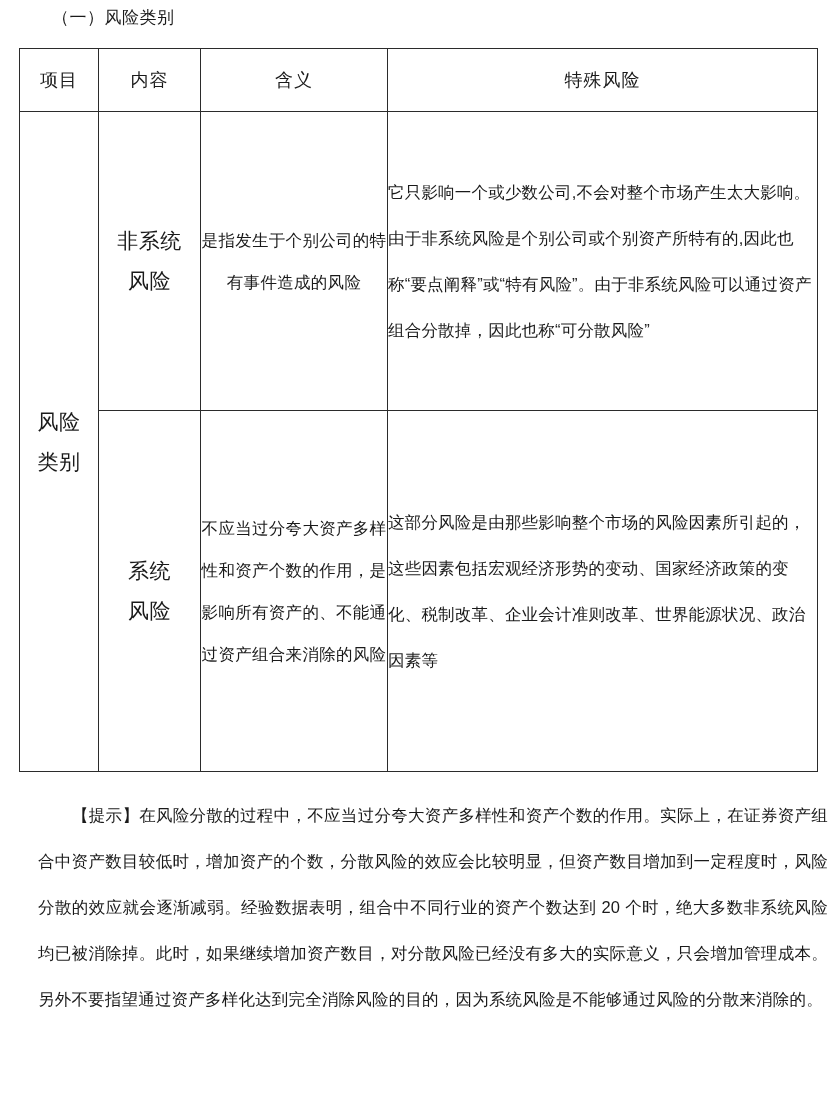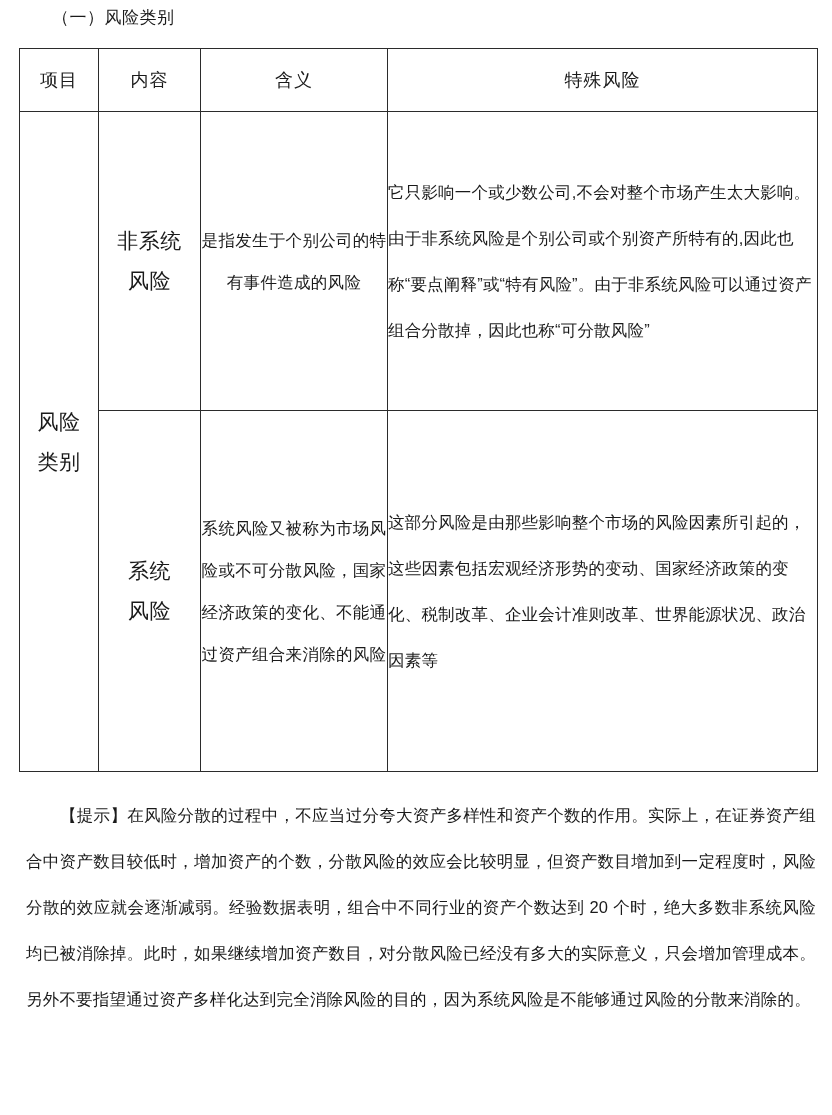--- a/index.html
+++ b/index.html
@@ -91,21 +91,21 @@
     text-align: left;
     vertical-align: middle;
   }
 
   .row1 { height: 299px; }
   .row2 { height: 361px; }
 
   
   .note-block {
     position: absolute;
-    left: 26px;
+    left: 38px;
     top: 792px;
     width: 790px;
   }
   .note-para {
     font-size: 16.5px;
     line-height: 46px;
     letter-spacing: 0.2px;
     text-align: justify;
     text-justify: inter-ideograph;
     text-indent: 34px;
@@ -145,21 +145,21 @@
           <span class="stack-line">风险</span>
         </td>
         <td class="cell-meaning">是指发生于个别公司的特有事件造成的风险</td>
         <td class="cell-points">它只影响一个或少数公司,不会对整个市场产生太大影响。由于非系统风险是个别公司或个别资产所特有的,因此也称“要点阐释”或“特有风险”。由于非系统风险可以通过资产组合分散掉，因此也称“可分散风险”</td>
       </tr>
       <tr class="row2">
         <td class="cell-pad-narrow">
           <span class="stack-line">系统</span>
           <span class="stack-line">风险</span>
         </td>
-        <td class="cell-meaning">系统风险又被称为市场风险或不可分散风险，国家经济政策的变化、不能通过资产组合来消除的风险</td>
+        <td class="cell-meaning">不应当过分夸大资产多样性和资产个数的作用，是影响所有资产的、不能通过资产组合来消除的风险</td>
         <td class="cell-points">这部分风险是由那些影响整个市场的风险因素所引起的，这些因素包括宏观经济形势的变动、国家经济政策的变化、税制改革、企业会计准则改革、世界能源状况、政治因素等</td>
       </tr>
     </tbody>
   </table>
 
   <div class="note-block">
     <p class="note-para">【提示】在风险分散的过程中，不应当过分夸大资产多样性和资产个数的作用。实际上，在证券资产组合中资产数目较低时，增加资产的个数，分散风险的效应会比较明显，但资产数目增加到一定程度时，风险分散的效应就会逐渐减弱。经验数据表明，组合中不同行业的资产个数达到 20 个时，绝大多数非系统风险均已被消除掉。此时，如果继续增加资产数目，对分散风险已经没有多大的实际意义，只会增加管理成本。另外不要指望通过资产多样化达到完全消除风险的目的，因为系统风险是不能够通过风险的分散来消除的。</p>
   </div>
 
 </div>

